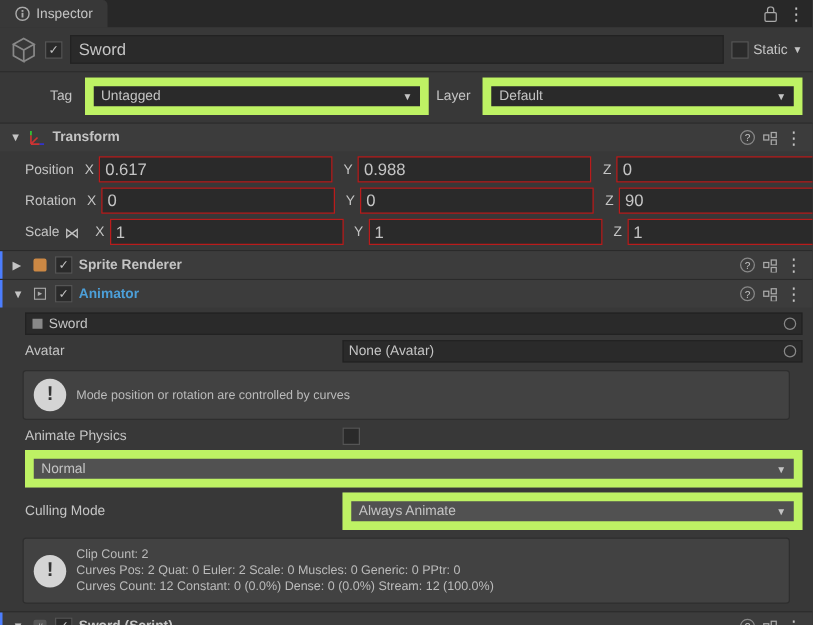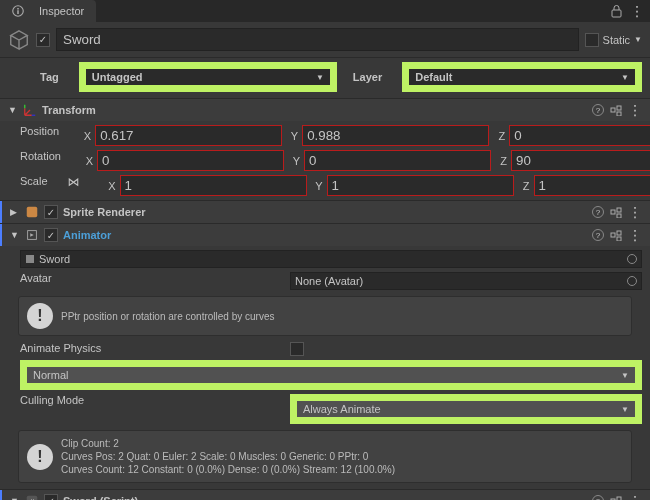--- a/index.html
+++ b/index.html
@@ -1,42 +1,42 @@
 <!DOCTYPE html>
 <html><head>
 <meta charset="utf-8">
 <style>
 * { margin: 0; padding: 0; box-sizing: border-box; font-family: Arial, sans-serif; }
 body { background: #383838; color: #c4c4c4; font-size: 11px; width: 650px; height: 500px; overflow: hidden; }
 .tab-bar { display: flex; background: #282828; height: 22px; align-items: center; justify-content: space-between; padding-right: 6px; }
-.tab { background: #383838; padding: 4px 12px; display: flex; align-items: center; gap: 15px; height: 22px; border-top-right-radius: 4px; }
+.tab { background: #383838; padding: 4px 12px; display: flex; align-items: center; gap: 5px; height: 22px; border-top-right-radius: 4px; }
 .tab-bar-right { display: flex; gap: 8px; align-items: center; }
 .vdots { font-size: 14px; line-height: 1; }
 .header { display: flex; align-items: center; padding: 6px 8px; gap: 6px; background: #383838; border-bottom: 1px solid #2a2a2a; }
 .checkbox { width: 14px; height: 14px; background: #2a2a2a; border: 1px solid #555; display: inline-flex; align-items: center; justify-content: center; }
 .checkbox.checked::after { content: "✓"; color: #c4c4c4; font-size: 10px; }
 .name-field { flex: 1; background: #2a2a2a; border: 1px solid #222; padding: 3px 6px; color: #c4c4c4; }
 .static-cb { display: flex; align-items: center; gap: 4px; }
 .arrow-down { font-size: 8px; }
-.sub-header { display: flex; align-items: center; padding: 4px 8px 6px 40px; gap: 16px; background: #383838; border-bottom: 1px solid #2a2a2a; font-weight: bold; }
+.sub-header { display: flex; align-items: center; padding: 4px 8px 6px 40px; gap: 6px; background: #383838; border-bottom: 1px solid #2a2a2a; }
 .sub-header .lbl { margin-right: 4px; }
 .dropdown { background: #515151; border: 7px solid #bef264; padding: 2px 6px; color: #c4c4c4; display: flex; justify-content: space-between; align-items: center; }
 .dropdown.dark { background: #2a2a2a; }
 .tag-dd { width: 280px; }
 .layer-dd { width: 260px; text-align: center; }
 .section { border-bottom: 1px solid #2a2a2a; }
 .section-header { display: flex; align-items: center; padding: 4px 8px; gap: 5px; background: #3c3c3c; }
 .section-header.hl { border-left: 2px solid #4c7eff; }
 .foldout { font-size: 9px; width: 10px; }
 .section-title { flex: 1; font-weight: bold; }
 .section-title.link { color: #4c9fd8; }
 .hdr-icons { display: flex; gap: 6px; align-items: center; }
 .help-icon { width: 12px; height: 12px; border: 1px solid #888; border-radius: 50%; display: inline-flex; align-items: center; justify-content: center; font-size: 8px; }
 .prop-rows { padding: 2px 0; }
-.prop-row { display: flex; padding: 2px 8px 2px 20px; gap: 20px; }
+.prop-row { display: flex; align-items: center; padding: 2px 8px 2px 20px; gap: 4px; }
 .prop-label { width: 250px; }
 .xyz { flex: 1; display: flex; gap: 4px; align-items: center; }
 .xyz-lbl { width: 12px; text-align: right; }
 .num-field { flex: 1; background: #2a2a2a; border: 1px solid #b91c1c; padding: 2px 4px; color: #c4c4c4; }
 .link-icon { font-size: 12px; margin-right: 4px; }
 .obj-field { flex: 1; background: #2a2a2a; border: 1px solid #222; padding: 2px 4px; display: flex; align-items: center; gap: 4px; }
 .obj-circle { margin-left: auto; width: 10px; height: 10px; border: 1px solid #888; border-radius: 50%; }
 .full-dd { flex: 1; }
 .info-box { margin: 4px 18px; background: #424242; border: 1px solid #2e2e2e; border-radius: 3px; padding: 6px 8px; display: flex; gap: 8px; align-items: center; }
 .info-icon-wrap { width: 26px; height: 26px; background: #d4d4d4; border-radius: 50%; display: flex; align-items: center; justify-content: center; color: #333; font-weight: bold; font-size: 16px; }
@@ -199,21 +199,21 @@
     </div>
     <div class="prop-row">
       <span class="prop-label">Avatar</span>
       <div class="obj-field">
         <span>None (Avatar)</span>
         <span class="obj-circle"></span>
       </div>
     </div>
     <div class="info-box">
       <div class="info-icon-wrap">!</div>
-      <div class="info-text">PPtr position or rotation are controlled by curves</div>
+      <div class="info-text">Mode position or rotation are controlled by curves</div>
     </div>
     <div class="prop-row">
       <span class="prop-label">Animate Physics</span>
       <span class="checkbox"></span>
     </div>
     <div class="prop-row">
       <div class="dropdown full-dd">
           <span>Normal</span>
           <span class="arrow-down">▼</span>
         </div>

